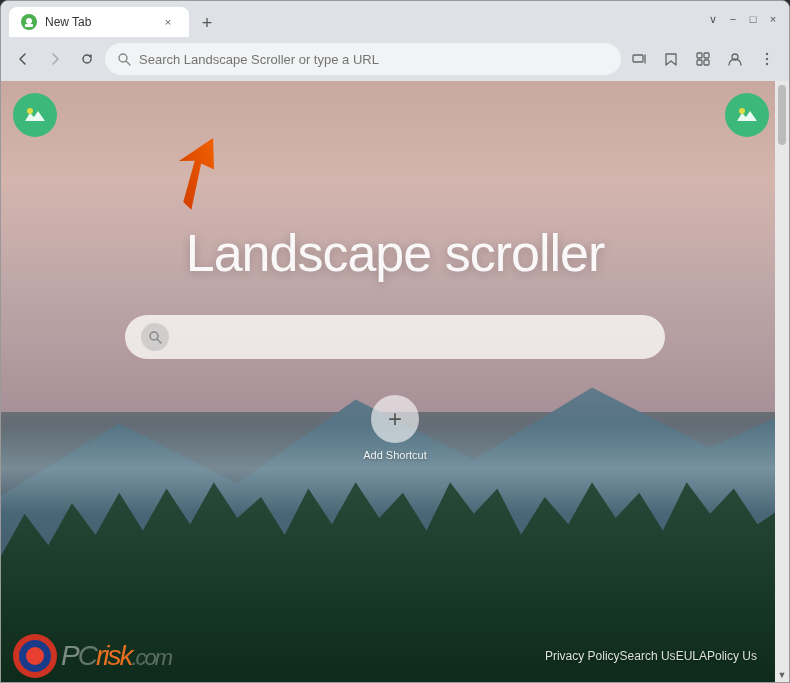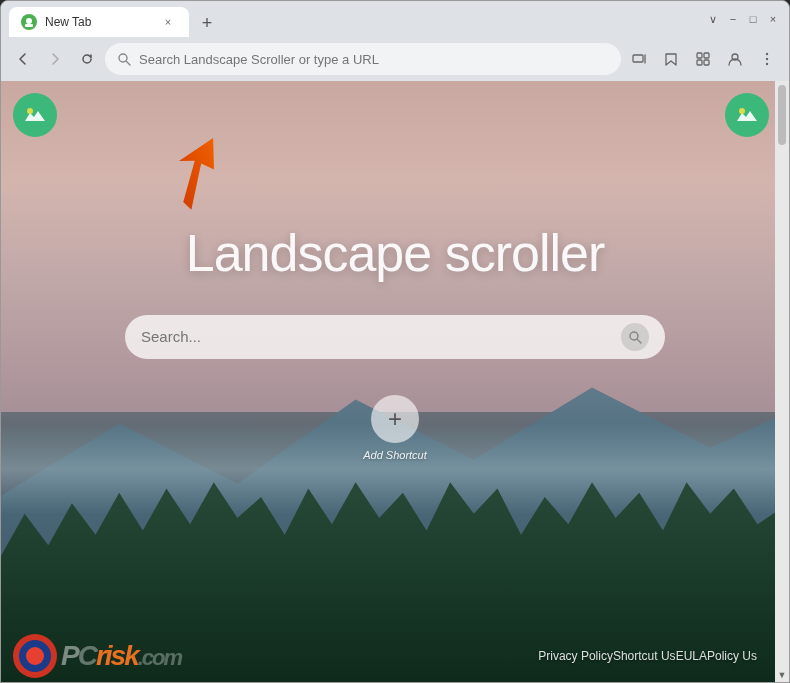--- a/index.html
+++ b/index.html
@@ -54,21 +54,21 @@
     .main-content { position: absolute; top: 0; left: 0; right: 0; bottom: 0; display: flex; flex-direction: column; align-items: center; justify-content: center; padding-bottom: 80px; z-index: 5; }
 
     .brand-title { font-size: 52px; font-weight: 400; color: rgba(255,255,255,0.92); text-shadow: 0 2px 10px rgba(0,0,0,0.2); margin-bottom: 32px; letter-spacing: -1px; }
 
     .search-bar { width: 540px; height: 44px; background: rgba(255,255,255,0.75); border-radius: 22px; display: flex; align-items: center; padding: 0 16px; gap: 10px; backdrop-filter: blur(4px); }
     .search-input { border: none; background: transparent; flex: 1; font-size: 15px; color: #555; outline: none; }
     .search-icon-btn { width: 28px; height: 28px; background: rgba(180,180,180,0.5); border-radius: 50%; display: flex; align-items: center; justify-content: center; cursor: pointer; }
 
     .add-shortcut { display: flex; flex-direction: column; align-items: center; gap: 6px; margin-top: 36px; cursor: pointer; }
     .add-shortcut-circle { width: 48px; height: 48px; border-radius: 50%; background: rgba(255,255,255,0.6); display: flex; align-items: center; justify-content: center; font-size: 24px; color: #555; }
-    .add-shortcut-label { font-size: 11px; color: rgba(255,255,255,0.9); text-shadow: 0 1px 3px rgba(0,0,0,0.3); font-style: italic; }
+    .add-shortcut-label { font-size: 11px; color: rgba(255,255,255,0.9); text-shadow: 0 1px 3px rgba(0,0,0,0.3); }
 
     
     .footer { position: absolute; bottom: 0; left: 0; right: 20px; height: 52px; display: flex; align-items: center; justify-content: space-between; padding: 0 12px; z-index: 10; }
     .footer-logo { display: flex; align-items: center; }
 
     .footer-links { display: flex; align-items: center; }
     .footer-link { font-size: 12px; color: rgba(255,255,255,0.85); cursor: pointer; text-shadow: 0 1px 3px rgba(0,0,0,0.4); text-decoration: none; }
 
     
     .scrollbar { position: absolute; right: 0; top: 0; bottom: 0; width: 14px; background: #e8e8e8; display: flex; flex-direction: column; align-items: center; z-index: 20; }
@@ -198,21 +198,20 @@
           </defs>
 
           <polygon points="15,15 55,5 45,35 35,25 10,65 5,55 30,20" fill="url(#arrowGrad)" transform="rotate(-20, 40, 40)"></polygon>
         </svg>
       </div>
 
       <div class="main-content">
         <h1 class="brand-title">Landscape scroller</h1>
 
         <div class="search-bar">
-          <input class="search-input" type="text" placeholder="Search..." style="">
           <div class="search-icon-btn">
             <svg width="14" height="14" viewBox="0 0 14 14" fill="none">
               <circle cx="6" cy="6" r="4" stroke="#888" stroke-width="1.5"></circle>
               <line x1="9" y1="9" x2="13" y2="13" stroke="#888" stroke-width="1.5" stroke-linecap="round"></line>
             </svg>
           </div>
         </div>
 
         <div class="add-shortcut">
           <div class="add-shortcut-circle">
@@ -225,28 +224,28 @@
       <div class="footer">
         <div class="footer-logo">
 
           <div style="position:relative; width:44px; height:44px;">
             <div style="width:44px;height:44px;border-radius:50%;background:#cc3322;display:flex;align-items:center;justify-content:center;">
               <div style="width:32px;height:32px;border-radius:50%;background:#1a3a8a;display:flex;align-items:center;justify-content:center;">
                 <div style="width:18px;height:18px;border-radius:50%;background:#e84030;"></div>
               </div>
             </div>
           </div>
-          <span style="font-size:28px;font-weight:700;color:rgba(255,255,255,0.45);font-style:italic;margin-left:4px;letter-spacing:-2px;">
+          <span style="font-size:28px;font-weight:400;color:rgba(255,255,255,0.45);font-style:italic;margin-left:4px;letter-spacing:-2px;">
             P<span style="color:rgba(255,255,255,0.35);">C</span><span style="color:#e87020;font-style:italic;">risk</span><span style="color:rgba(255,255,255,0.3);font-size:22px;">.com</span>
           </span>
         </div>
 
         <div class="footer-links">
           <a class="footer-link">Privacy Policy</a>
-          <a class="footer-link">Shortcut Us</a>
+          <a class="footer-link">Search Us</a>
           <a class="footer-link">EULA</a>
           <a class="footer-link">Policy Us</a>
         </div>
       </div>
 
       <div class="scrollbar">
         <div class="scrollbar-thumb"></div>
         <div class="scroll-arrow">▼</div>
       </div>
 

